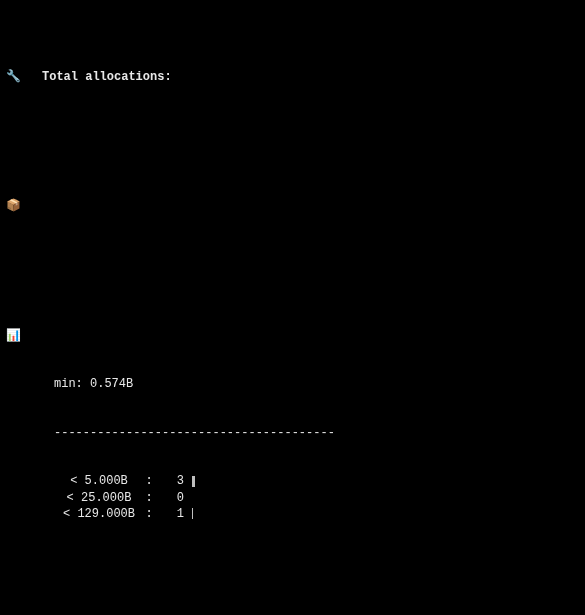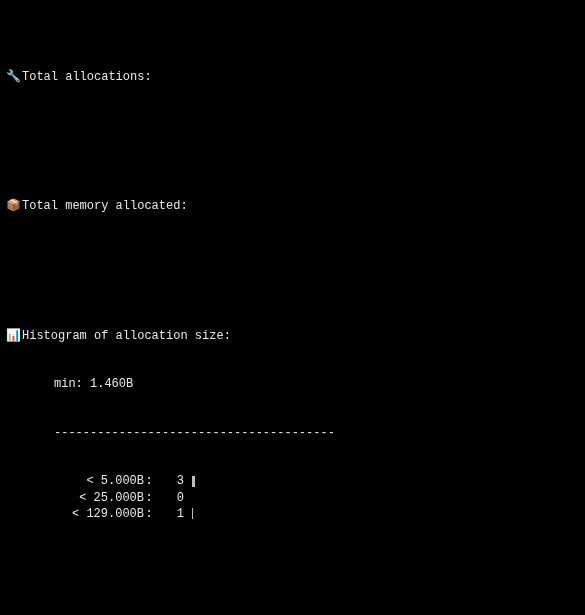--- a/index.html
+++ b/index.html
@@ -19,25 +19,26 @@
   .sec-head {
     display: flex;
     align-items: center;
   }
   .sec-head .icon {
     width: 16px;
     display: inline-block;
     text-align: left;
   }
   .sec-head .ttl {
-    font-weight: normal;
+    font-weight: bold;
+    margin-left: 20px;
   }
   .indent1 { padding-left: 48px; }
   .block-line { display: flex; align-items: center; }
-  .bl-label { display: inline-block; width: 90px; text-align: right; }
+  .bl-label { display: inline-block; width: 90px; text-align: center; }
   .bl-sep   { display: inline-block; width: 10px; text-align: center; }
   .bl-count { display: inline-block; width: 30px; text-align: right; padding-right: 4px;}
   .bar {
     display: inline-block;
     height: 11px;
     background: #bfbfbf;
     margin-left: 4px;
   }
   .dashes { color: #e8e8e8; }
   .row { display: block; }
@@ -50,30 +51,28 @@
   
   <div class="sec-head">
     <span class="icon">🔧</span>
     <span class="ttl">Total allocations:</span>
   </div>
   <div class="row">&nbsp;</div>
 
   
   <div class="sec-head">
     <span class="icon">📦</span>
-    <span class="ttl">Total memory allocated:</span>
   </div>
   <div class="row">&nbsp;</div>
 
   
   <div class="sec-head">
     <span class="icon">📊</span>
-    <span class="ttl">Histogram of allocation size:</span>
   </div>
-  <div class="indent1 row">min: 1.460B</div>
+  <div class="indent1 row">min: 0.574B</div>
   <div class="indent1 row dashes">---------------------------------------</div>
   <div class="indent1" id="hist-rows"><div class="block-line"><span class="bl-label">&lt; 5.000B</span><span class="bl-sep">:</span><span class="bl-count">3</span><span class="bar" style="width: 3px;"></span></div><div class="block-line"><span class="bl-label">&lt; 25.000B</span><span class="bl-sep">:</span><span class="bl-count">0</span><span class="bar" style="width: 0px;"></span></div><div class="block-line"><span class="bl-label">&lt; 129.000B</span><span class="bl-sep">:</span><span class="bl-count">1</span><span class="bar" style="width: 1px;"></span></div></div>
   
   
   
 
   
   
   
   

